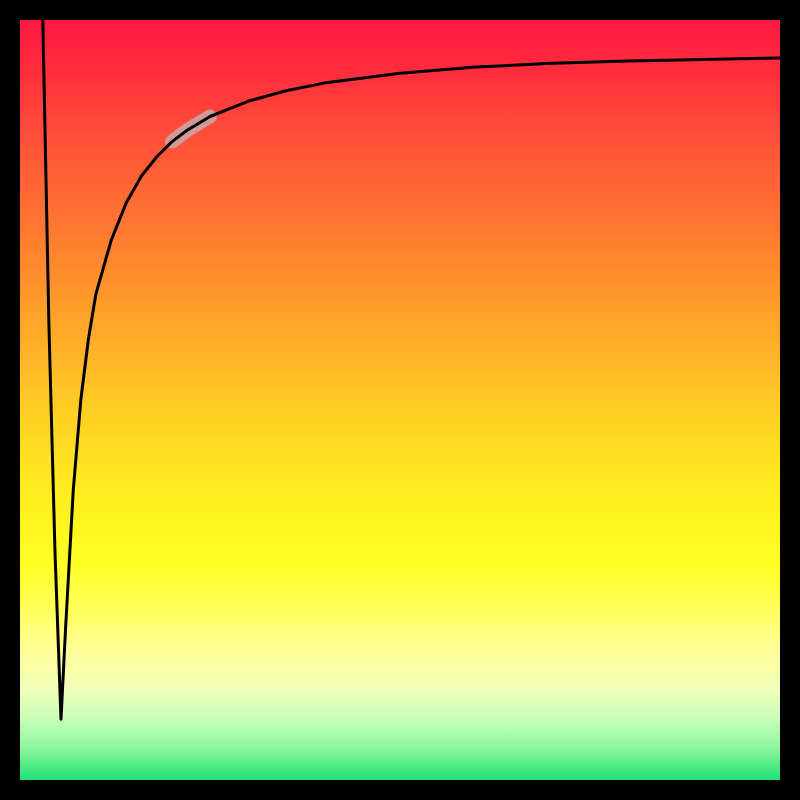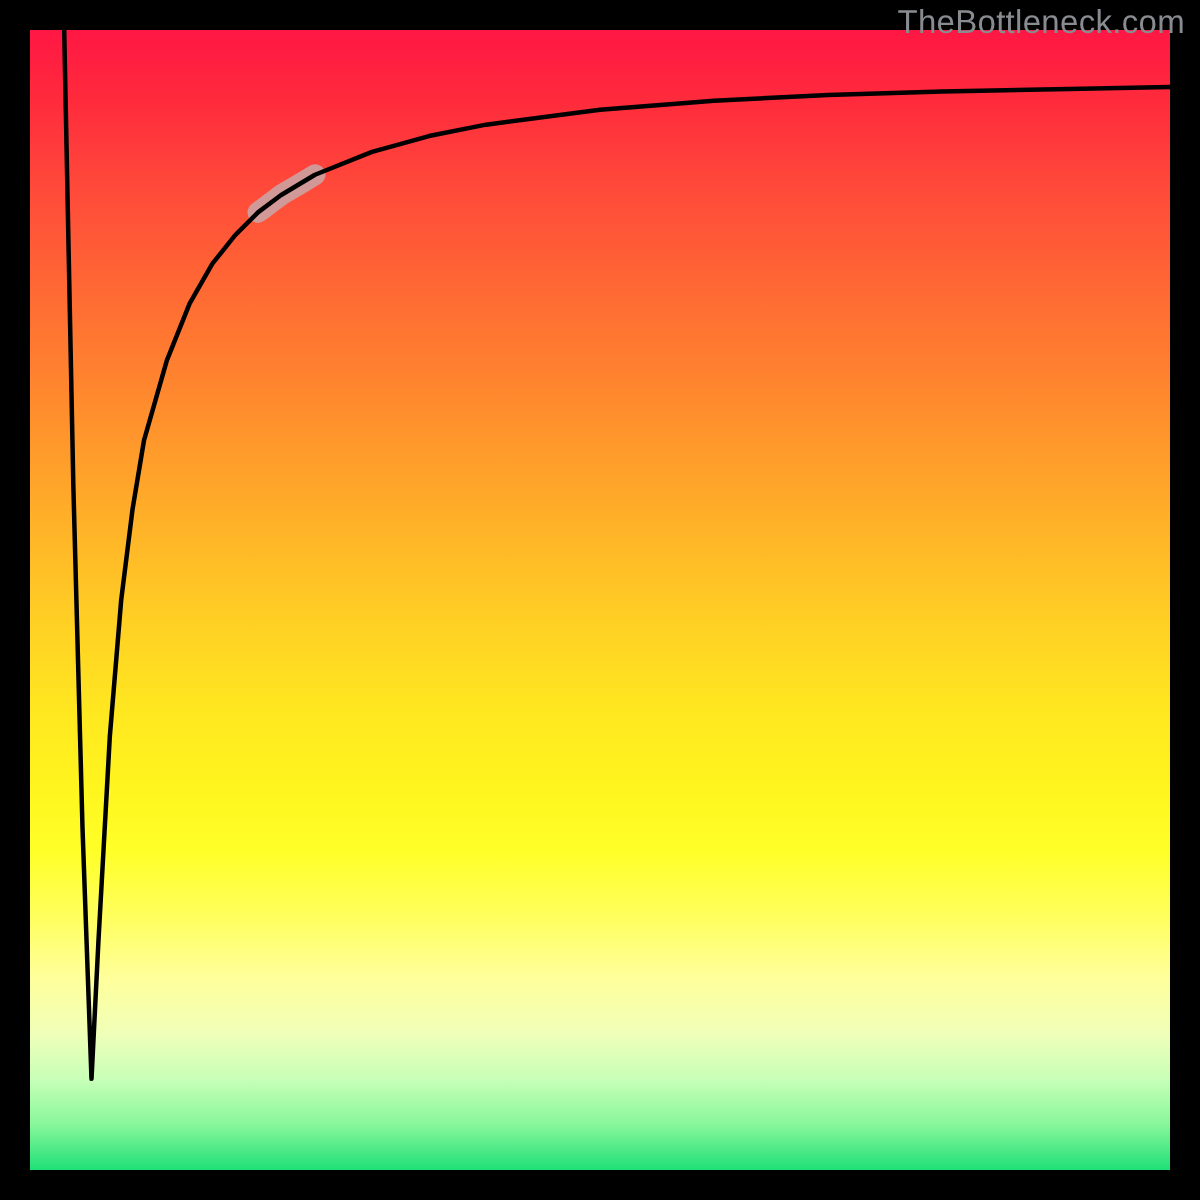--- a/index.html
+++ b/index.html
@@ -66,14 +66,13 @@
 
 <div class="frame">
   <div class="plot-area">
     <svg class="curve" viewBox="0 0 760 760">
       <g id="patch-group">
           <path d="M152.0 121.6 L155.8 118.8 L159.6 115.9 L163.4 113.1 L167.2 110.2 L171.0 107.9 L174.8 105.6 L178.6 103.4 L182.4 101.1 L186.2 98.8 L190.0 96.5" fill="none" stroke="#cf9d9c" stroke-width="14" stroke-linecap="round" opacity="0.95"></path>
         </g>
       <path id="curve-path" fill="none" stroke-width="3" stroke-linejoin="round" stroke-linecap="round" d="M22.8 0.0 L28.9 304.0 L35.0 532.0 L41.0 699.2 L41.0 699.2 L45.6 608.0 L53.2 471.2 L60.8 380.0 L68.4 319.2 L76.0 273.6 L91.2 220.4 L106.4 182.4 L121.6 155.8 L136.8 136.8 L152.0 121.6 L167.2 110.2 L190.0 96.5 L228.0 81.3 L266.0 70.7 L304.0 63.1 L380.0 53.2 L456.0 47.1 L532.0 43.3 L608.0 41.0 L684.0 39.5 L760.0 38.0" stroke="#000000"></path>
     </svg>
   </div>
-  <div class="watermark">TheBottleneck.com</div>
 </div>
 
 </body></html>

